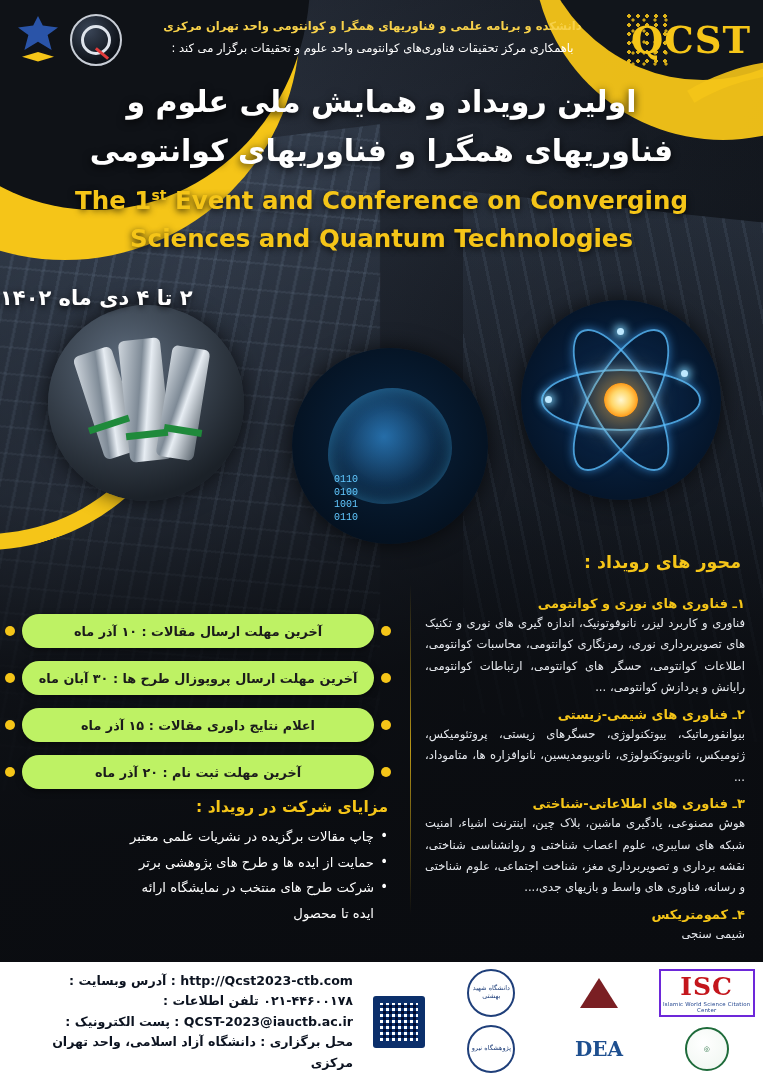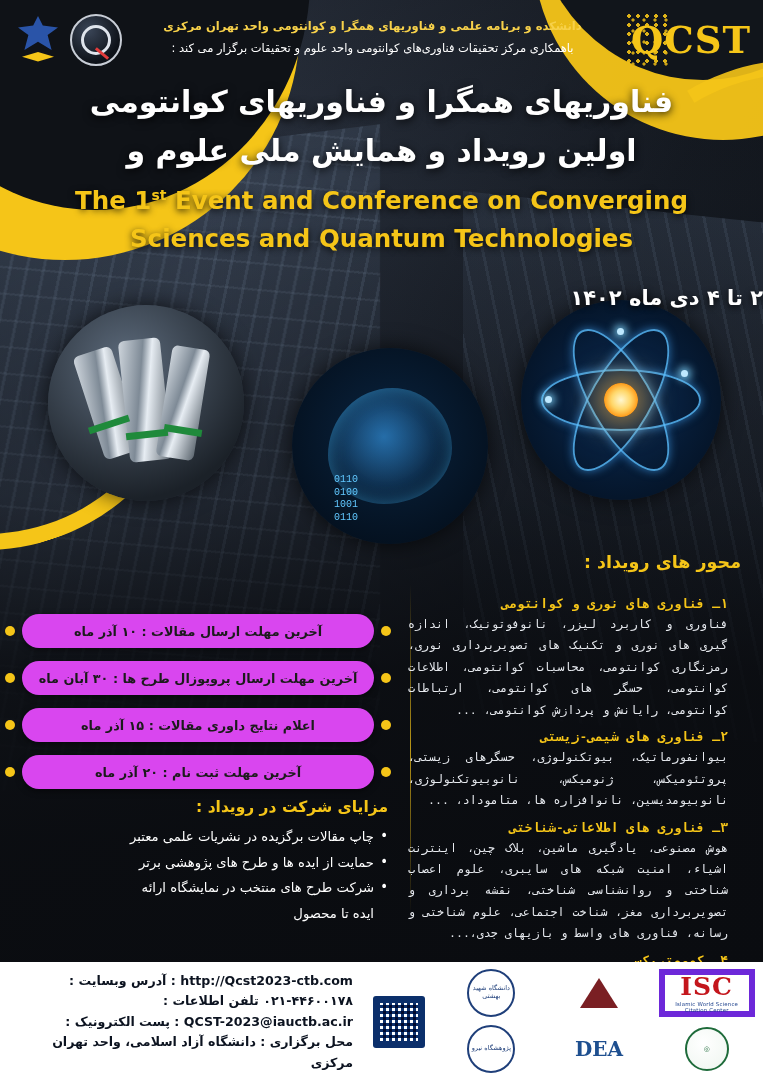--- a/index.html
+++ b/index.html
@@ -193,21 +193,21 @@
     font-weight: bold;
     line-height: 1.55;
     text-shadow: 0 2px 7px rgba(0,0,0,.8);
     z-index: 6;
     padding: 0 40px;
     font-family: "DejaVu Sans", "Liberation Sans", sans-serif;
   }
   .en-title sup { font-size: 14px; vertical-align: super; }
   .date-line {
     position: absolute; top: 286px; left: 0; right: 0;
-    text-align: right;
+    text-align: left;
     color: #ffffff;
     font-size: 21px;
     font-weight: bold;
     text-shadow: 0 2px 6px rgba(0,0,0,.85);
     z-index: 6;
   }
 
   
   .circle-photo {
     position: absolute;
@@ -280,25 +280,24 @@
   .content {
     position: absolute;
     left: 0; right: 0; top: 548px; bottom: 118px;
     z-index: 7;
   }
   .axes-title {
     position: absolute; right: 22px; top: 4px;
     color: #f5c518; font-size: 17.5px; font-weight: bold;
   }
   .axes-list {
-    position: absolute; right: 35px; top: 40px;
+    position: absolute; right: 18px; top: 40px;
     width: 320px;
     color: #e9ecf1;
     text-align: justify;
-    font-family: Liberation Mono, monospace;
   }
   .axis-h {
     color: #f5c518; font-size: 13px; font-weight: bold;
     text-align: right; margin-top: 8px;
   }
   .axis-b {
     font-size: 11.6px; line-height: 1.85; color: #e6e9ee;
     margin-top: 2px; text-align: justify;
   }
   .divider {
@@ -306,21 +305,21 @@
     width: 1px; height: 330px;
     background: linear-gradient(180deg, rgba(245,197,24,0), rgba(245,197,24,.75), rgba(245,197,24,0));
   }
 
   
   .pills {
     position: absolute; left: 22px; top: 66px; width: 352px;
   }
   .pill {
     position: relative;
-    background: #d946ef;
+    background: #bef264;
     color: #1b1b1b;
     border-radius: 20px;
     height: 34px;
     margin-bottom: 13px;
     display: flex; align-items: center; justify-content: center;
     font-size: 12.8px; font-weight: bold;
     padding: 0 14px;
     box-shadow: 0 2px 6px rgba(0,0,0,.5);
   }
   .pill .dot {
@@ -365,21 +364,21 @@
     gap: 1px;
     padding: 3px;
   }
   .flogo {
     display: flex; align-items: center; justify-content: center;
     position: relative;
     font-size: 8px; color: #333; text-align: center;
   }
   .isc-box {
     background: #ffffff;
-    border: 6px solid #6d28d9;
+    border: 2px solid #6d28d9;
     width: 96px; height: 48px;
     display: flex; flex-direction: column; align-items: center; justify-content: center;
   }
   .isc-box .isc { color: #c4161c; font-size: 25px; font-weight: bold; letter-spacing: 1px; font-family: "DejaVu Serif", serif; }
   .isc-box .sub { color: #1b3f8b; font-size: 5.4px; letter-spacing: .2px; }
   .tri-logo .tri {
     width: 0; height: 0;
     border-left: 19px solid transparent;
     border-right: 19px solid transparent;
     border-bottom: 30px solid #7a1f23;
@@ -462,22 +461,22 @@
         <div class="qtail"></div>
       </div>
       <div class="logo-iau">
         <div class="bird"></div>
         <div class="cap"></div>
       </div>
     </div>
   </div>
 
   <div class="fa-title">
+    <div>اولین رویداد و همایش ملی علوم و</div>
     <div>فناوریهای همگرا و فناوریهای کوانتومی</div>
-    <div>اولین رویداد و همایش ملی علوم و</div>
   </div>
 
   <div class="en-title">
     <div>
       <span>The 1</span><sup>st</sup>
       <span>Event and Conference on Converging</span>
     </div>
     <div>Sciences and Quantum Technologies</div>
   </div>
 

